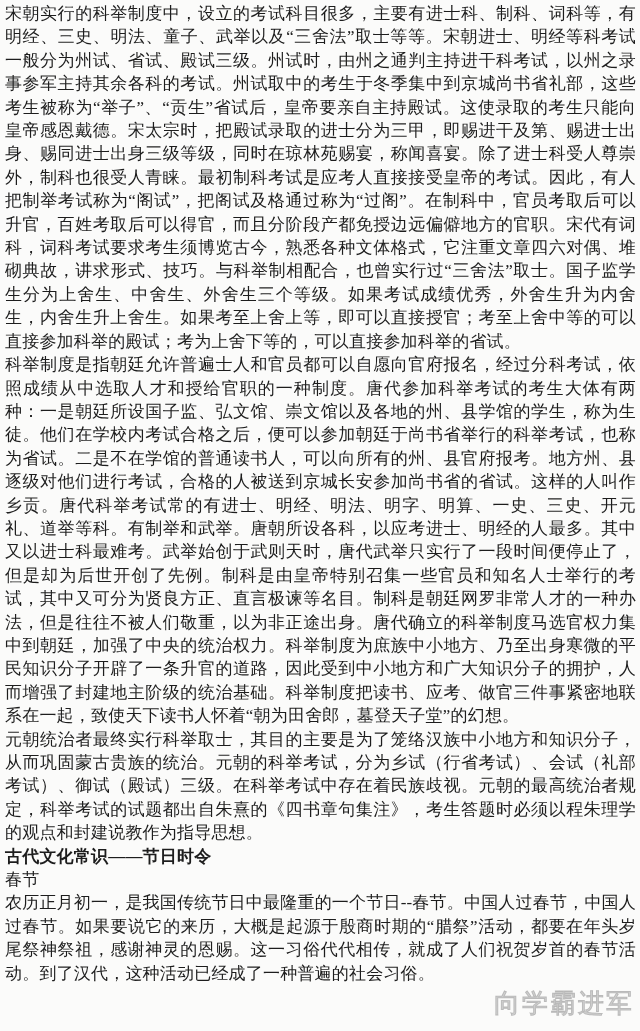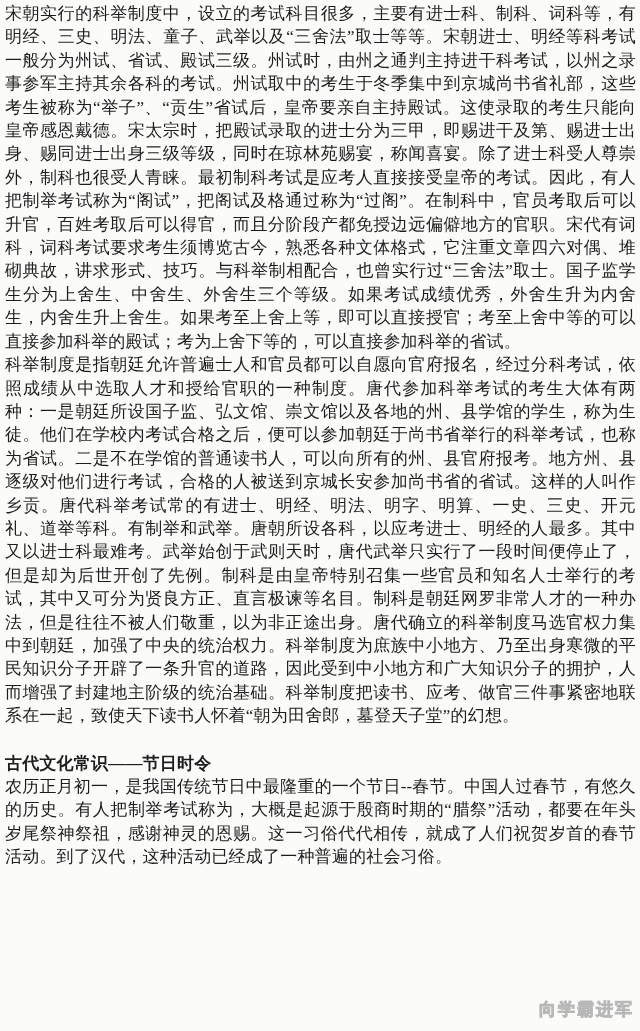--- a/index.html
+++ b/index.html
@@ -23,38 +23,39 @@
     font-size: 17px;
     line-height: 23.4px;
     font-weight: normal;
     text-align: justify;
     text-justify: inter-character;
     letter-spacing: 0.2px;
     word-break: break-all;
   }
   .heading {
     font-weight: bold;
-    margin-top: 24px;
   }
   .watermark {
     position: absolute;
     right: 6px;
     bottom: 10px;
-    font-size: 17px;
-    font-weight: bold;
+    font-size: 26px;
+    font-weight: normal;
     letter-spacing: 2px;
     color: rgba(190, 190, 190, 0.65);
     -webkit-text-stroke: 1px rgba(175, 175, 175, 0.8);
     pointer-events: none;
   }
 </style>
 </head>
 <body>
 
 <main class="page">
   <p class="para">宋朝实行的科举制度中，设立的考试科目很多，主要有进士科、制科、词科等，有明经、三史、明法、童子、武举以及“三舍法”取士等等。宋朝进士、明经等科考试一般分为州试、省试、殿试三级。州试时，由州之通判主持进干科考试，以州之录事参军主持其余各科的考试。州试取中的考生于冬季集中到京城尚书省礼部，这些考生被称为“举子”、“贡生”省试后，皇帝要亲自主持殿试。这使录取的考生只能向皇帝感恩戴德。宋太宗时，把殿试录取的进士分为三甲，即赐进干及第、赐进士出身、赐同进士出身三级等级，同时在琼林苑赐宴，称闻喜宴。除了进士科受人尊崇外，制科也很受人青睐。最初制科考试是应考人直接接受皇帝的考试。因此，有人把制举考试称为“阁试”，把阁试及格通过称为“过阁”。在制科中，官员考取后可以升官，百姓考取后可以得官，而且分阶段产都免授边远偏僻地方的官职。宋代有词科，词科考试要求考生须博览古今，熟悉各种文体格式，它注重文章四六对偶、堆砌典故，讲求形式、技巧。与科举制相配合，也曾实行过“三舍法”取士。国子监学生分为上舍生、中舍生、外舍生三个等级。如果考试成绩优秀，外舍生升为内舍生，内舍生升上舍生。如果考至上舍上等，即可以直接授官；考至上舍中等的可以直接参加科举的殿试；考为上舍下等的，可以直接参加科举的省试。</p>
   <p class="para">科举制度是指朝廷允许普遍士人和官员都可以自愿向官府报名，经过分科考试，依照成绩从中选取人才和授给官职的一种制度。唐代参加科举考试的考生大体有两种：一是朝廷所设国子监、弘文馆、崇文馆以及各地的州、县学馆的学生，称为生徒。他们在学校内考试合格之后，便可以参加朝廷于尚书省举行的科举考试，也称为省试。二是不在学馆的普通读书人，可以向所有的州、县官府报考。地方州、县逐级对他们进行考试，合格的人被送到京城长安参加尚书省的省试。这样的人叫作乡贡。唐代科举考试常的有进士、明经、明法、明字、明算、一史、三史、开元礼、道举等科。有制举和武举。唐朝所设各科，以应考进士、明经的人最多。其中又以进士科最难考。武举始创于武则天时，唐代武举只实行了一段时间便停止了，但是却为后世开创了先例。制科是由皇帝特别召集一些官员和知名人士举行的考试，其中又可分为贤良方正、直言极谏等名目。制科是朝廷网罗非常人才的一种办法，但是往往不被人们敬重，以为非正途出身。唐代确立的科举制度马选官权力集中到朝廷，加强了中央的统治权力。科举制度为庶族中小地方、乃至出身寒微的平民知识分子开辟了一条升官的道路，因此受到中小地方和广大知识分子的拥护，人而增强了封建地主阶级的统治基础。科举制度把读书、应考、做官三件事紧密地联系在一起，致使天下读书人怀着“朝为田舍郎，墓登天子堂”的幻想。</p>
+  <p class="para">元朝统治者最终实行科举取士，其目的主要是为了笼络汉族中小地方和知识分子，从而巩固蒙古贵族的统治。元朝的科举考试，分为乡试（行省考试）、会试（礼部考试）、御试（殿试）三级。在科举考试中存在着民族歧视。元朝的最高统治者规定，科举考试的试题都出自朱熹的《四书章句集注》，考生答题时必须以程朱理学的观点和封建说教作为指导思想。</p>
   <p class="heading">古代文化常识——节日时令</p>
-  <p class="para">农历正月初一，是我国传统节日中最隆重的一个节日--春节。中国人过春节，有悠久的历史。有人把制举考试称为，大概是起源于殷商时期的“腊祭”活动，都要在年头岁尾祭神祭祖，感谢神灵的恩赐。这一习俗代代相传，就成了人们祝贺岁首的春节活动。到了汉代，这种活动已经成了一种普遍的社会习俗。</p>
+  <p class="subhead">春节</p>
+  <p class="para">农历正月初一，是我国传统节日中最隆重的一个节日--春节。中国人过春节，中国人过春节。如果要说它的来历，大概是起源于殷商时期的“腊祭”活动，都要在年头岁尾祭神祭祖，感谢神灵的恩赐。这一习俗代代相传，就成了人们祝贺岁首的春节活动。到了汉代，这种活动已经成了一种普遍的社会习俗。</p>
 
 </main>
 
 <div class="watermark">向学霸进军</div>
 
 </body></html>

